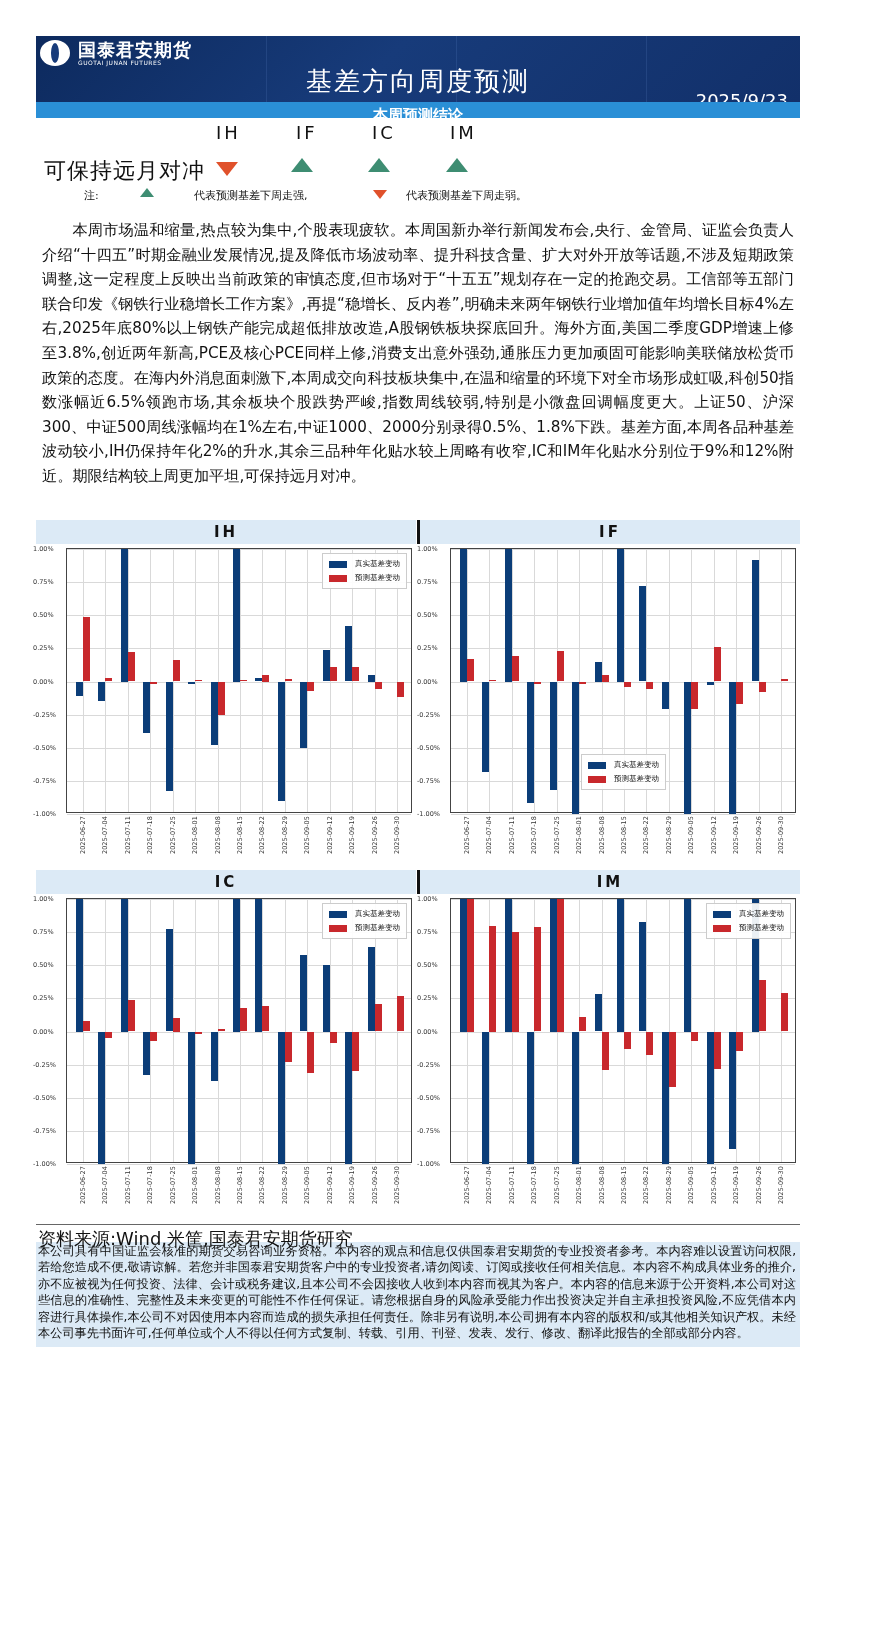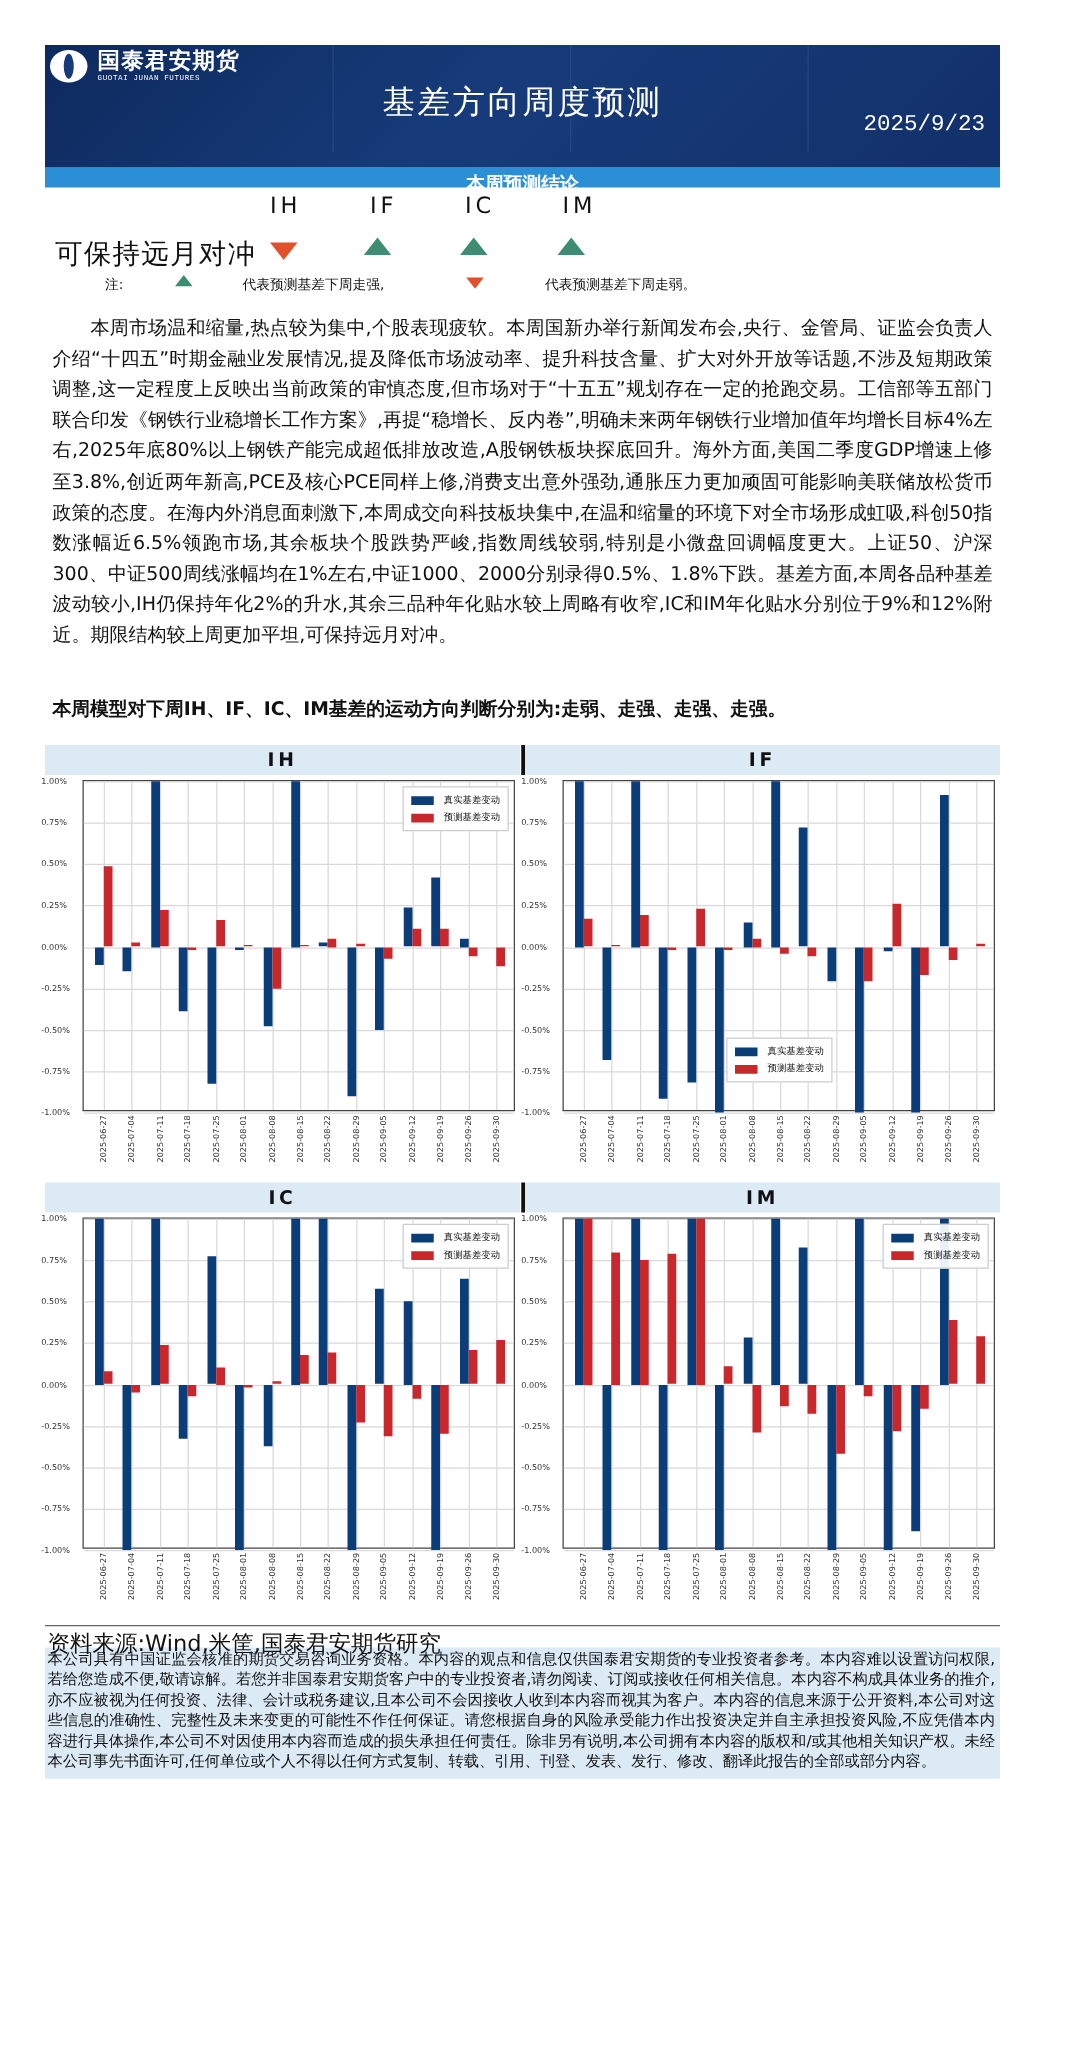--- a/index.html
+++ b/index.html
@@ -1,18 +1,18 @@
 <!DOCTYPE html>
 <html><head>
 <meta charset="utf-8">
 <style>
   * { box-sizing: border-box; margin: 0; padding: 0; }
   body { width: 873px; height: 1640px; background: #ffffff; font-family: "DejaVu Sans", sans-serif; color: #111; position: relative; overflow: hidden; }
   .page { position: absolute; left: 36px; top: 36px; width: 764px; }
-  .banner { height: 98px; background: linear-gradient(135deg, #0d2a5e 0%, #173b7a 45%, #12306a 100%); position: relative; overflow: hidden; font-family: Liberation Mono, monospace; }
+  .banner { height: 66px; background: linear-gradient(135deg, #0d2a5e 0%, #173b7a 45%, #12306a 100%); position: relative; overflow: hidden; }
   .banner .grid-line { position: absolute; background: rgba(120,160,230,0.15); }
   .logo { position: absolute; left: 4px; top: 4px; display: flex; align-items: center; }
   .logo-mark { width: 30px; height: 26px; border-radius: 50%; background: #fff; position: relative; margin-right: 8px; }
   .logo-mark:after { content: ""; position: absolute; left: 11px; top: 3px; width: 8px; height: 20px; background: #173b7a; border-radius: 50%; }
   .logo-cn { color: #fff; font-size: 18px; font-weight: bold; letter-spacing: 1px; line-height: 18px; }
   .logo-en { color: #fff; font-size: 6px; letter-spacing: 0.5px; }
   .banner-title { position: absolute; left: 0; right: 0; top: 28px; text-align: center; color: #fff; font-size: 26px; letter-spacing: 2px; }
   .banner-date { position: absolute; right: 12px; top: 54px; color: #fff; font-size: 18px; }
   .section-bar { height: 16px; background: #2a8fd6; color: #fff; text-align: center; font-size: 15px; font-weight: bold; line-height: 26px; }
   .forecast { position: relative; height: 90px; }
@@ -71,29 +71,28 @@
     <div class="fc-col" style="left:414px;">IM</div>
     <div class="fc-label">可保持远月对冲</div>
     <div class="tri-down" style="left:180px;top:44px;"></div>
     <div class="tri-up" style="left:255px;top:40px;"></div>
     <div class="tri-up" style="left:332px;top:40px;"></div>
     <div class="tri-up" style="left:410px;top:40px;"></div>
     <div class="note" style="left:48px;">注:</div>
     <div class="tri-up" style="left:104px;top:70px;border-left-width:7px;border-right-width:7px;border-bottom-width:9px;"></div>
     <div class="note" style="left:158px;">代表预测基差下周走强,</div>
     <div class="tri-down" style="left:337px;top:72px;border-left-width:7px;border-right-width:7px;border-top-width:9px;"></div>
-    <div class="note" style="left:400px;">代表预测基差下周走弱。</div>
+    <div class="note" style="left:370px;">代表预测基差下周走弱。</div>
   </div>
 
 
   <div class="review">
     <p>本周市场温和缩量,热点较为集中,个股表现疲软。本周国新办举行新闻发布会,央行、金管局、证监会负责人介绍“十四五”时期金融业发展情况,提及降低市场波动率、提升科技含量、扩大对外开放等话题,不涉及短期政策调整,这一定程度上反映出当前政策的审慎态度,但市场对于“十五五”规划存在一定的抢跑交易。工信部等五部门联合印发《钢铁行业稳增长工作方案》,再提“稳增长、反内卷”,明确未来两年钢铁行业增加值年均增长目标4%左右,2025年底80%以上钢铁产能完成超低排放改造,A股钢铁板块探底回升。海外方面,美国二季度GDP增速上修至3.8%,创近两年新高,PCE及核心PCE同样上修,消费支出意外强劲,通胀压力更加顽固可能影响美联储放松货币政策的态度。在海内外消息面刺激下,本周成交向科技板块集中,在温和缩量的环境下对全市场形成虹吸,科创50指数涨幅近6.5%领跑市场,其余板块个股跌势严峻,指数周线较弱,特别是小微盘回调幅度更大。上证50、沪深300、中证500周线涨幅均在1%左右,中证1000、2000分别录得0.5%、1.8%下跌。基差方面,本周各品种基差波动较小,IH仍保持年化2%的升水,其余三品种年化贴水较上周略有收窄,IC和IM年化贴水分别位于9%和12%附近。期限结构较上周更加平坦,可保持远月对冲。</p>
   </div>
 
-  <div class="conclusion">本周模型对下周IH、IF、IC、IM基差的运动方向判断分别为:走弱、走强、走强、走强。</div>
 
 
   <div class="charts">
     <div class="chart-cell">
         <div class="chart-head">IH</div>
         <div class="divider" style="top: 0px;"></div>
         <div class="plot">
           <div class="hgrid" style="top: 0px;"></div>
           <div class="ytick" style="left: -34px; top: 0px;">1.00%</div>
           <div class="hgrid" style="top: 33.125px;"></div>

